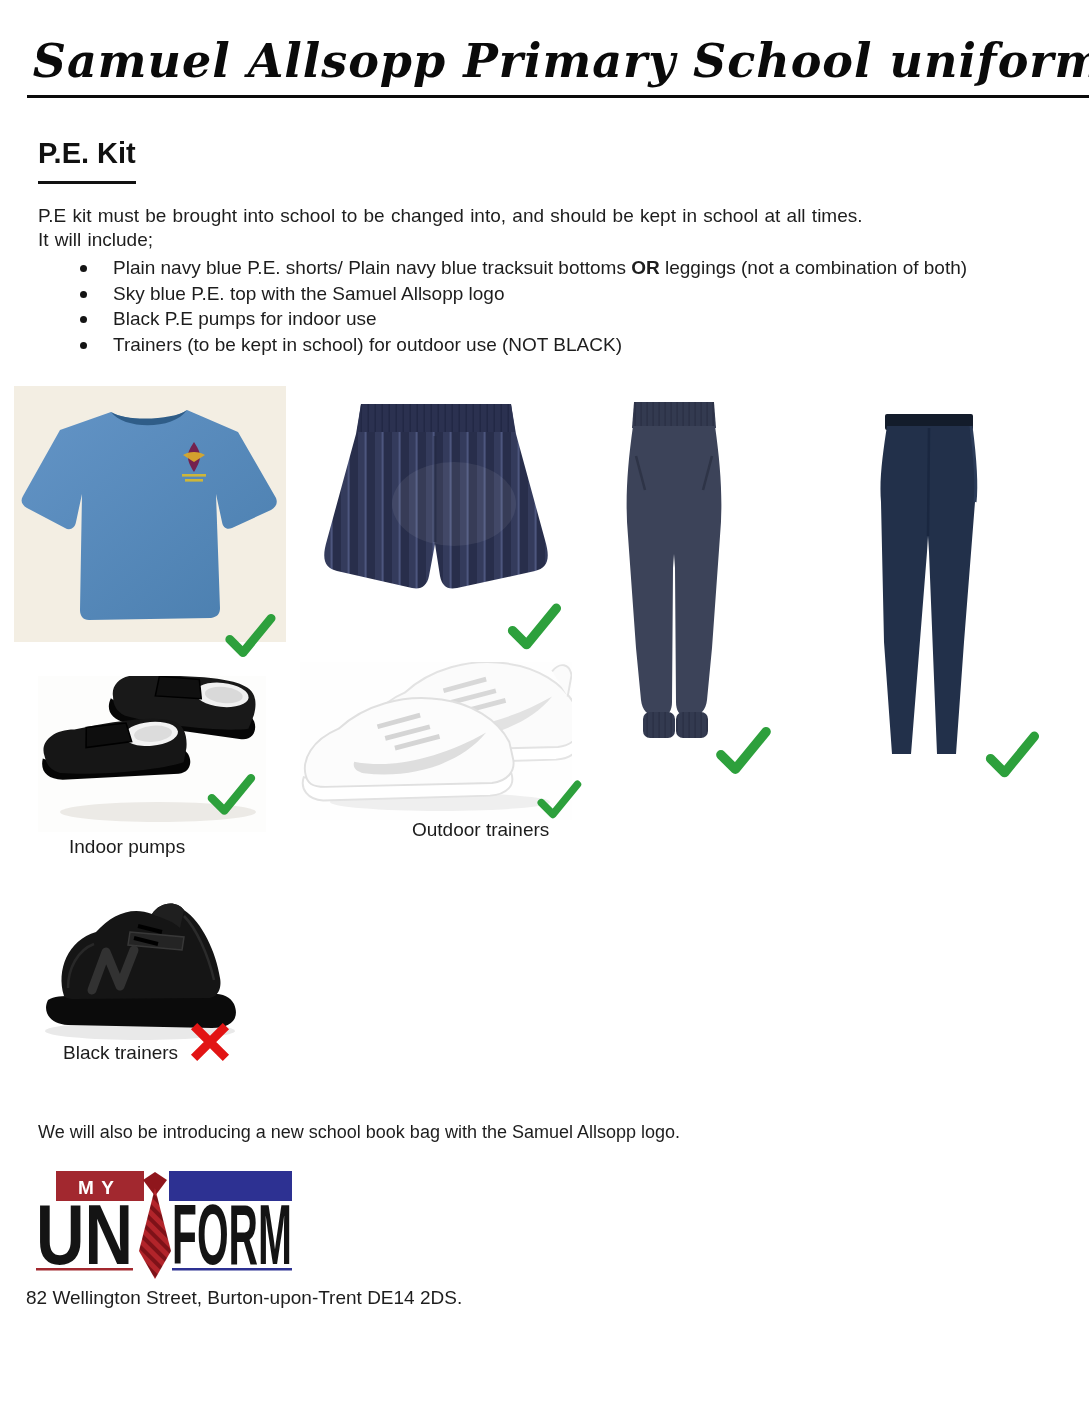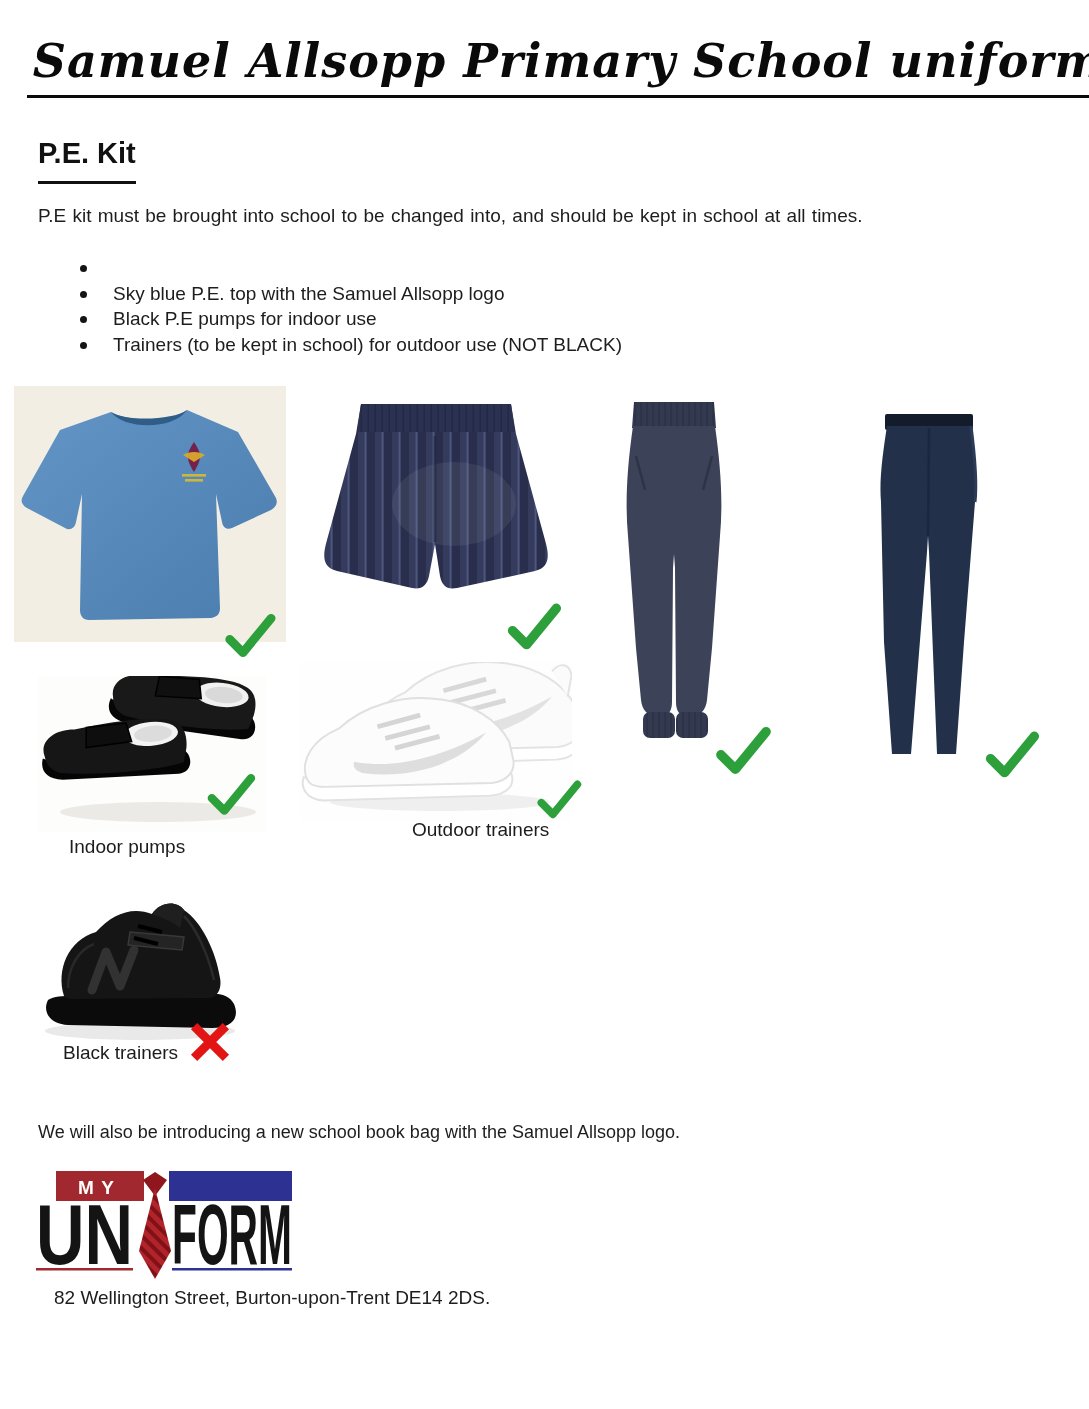--- a/index.html
+++ b/index.html
@@ -30,42 +30,44 @@
   .bullet-dot{width:7px;height:7px;border-radius:50%;background:#141414;margin:8px 26px 0 0;flex:none;}
   .bullet-row b{font-weight:bold;}
 
   .photo{overflow:hidden;}
   .photo svg{display:block;}
 
   .check{pointer-events:none;}
   .label{font-size:19px;color:#1c1c1c;}
 
   .bookbag{top:1122px;left:38px;font-size:18px;color:#1d1d1d;}
-  .address{top:1287px;left:54px;font-size:19px;color:#1d1d1d;}
+  .address{top:1287px;left:26px;font-size:19px;color:#1d1d1d;}
 
   .logo-wrap{top:1171px;left:36px;width:256px;height:112px;}
 </style>
 </head>
 <body>
 
 <div class="page">
 
   <div class="abs title-wrap">
     <span class="title">Samuel Allsopp Primary School uniform</span>
   </div>
 
   <div class="abs section-heading">P.E. Kit</div>
 
   <div class="abs intro">
     <div>P.E kit must be brought into school to be changed into, and should be kept in school at all times.</div>
+    <div>It will include;</div>
   </div>
 
   <div class="abs bullets">
     <div class="bullet-row">
       <span class="bullet-dot"></span>
+      <span><span>Plain navy blue P.E. shorts/ Plain navy blue tracksuit bottoms </span><b>OR</b><span> leggings (not a combination of both)</span></span>
     </div>
     <div class="bullet-row">
       <span class="bullet-dot"></span>
       <span>Sky blue P.E. top with the Samuel Allsopp logo</span>
     </div>
     <div class="bullet-row">
       <span class="bullet-dot"></span>
       <span>Black P.E pumps for indoor use</span>
     </div>
     <div class="bullet-row">

